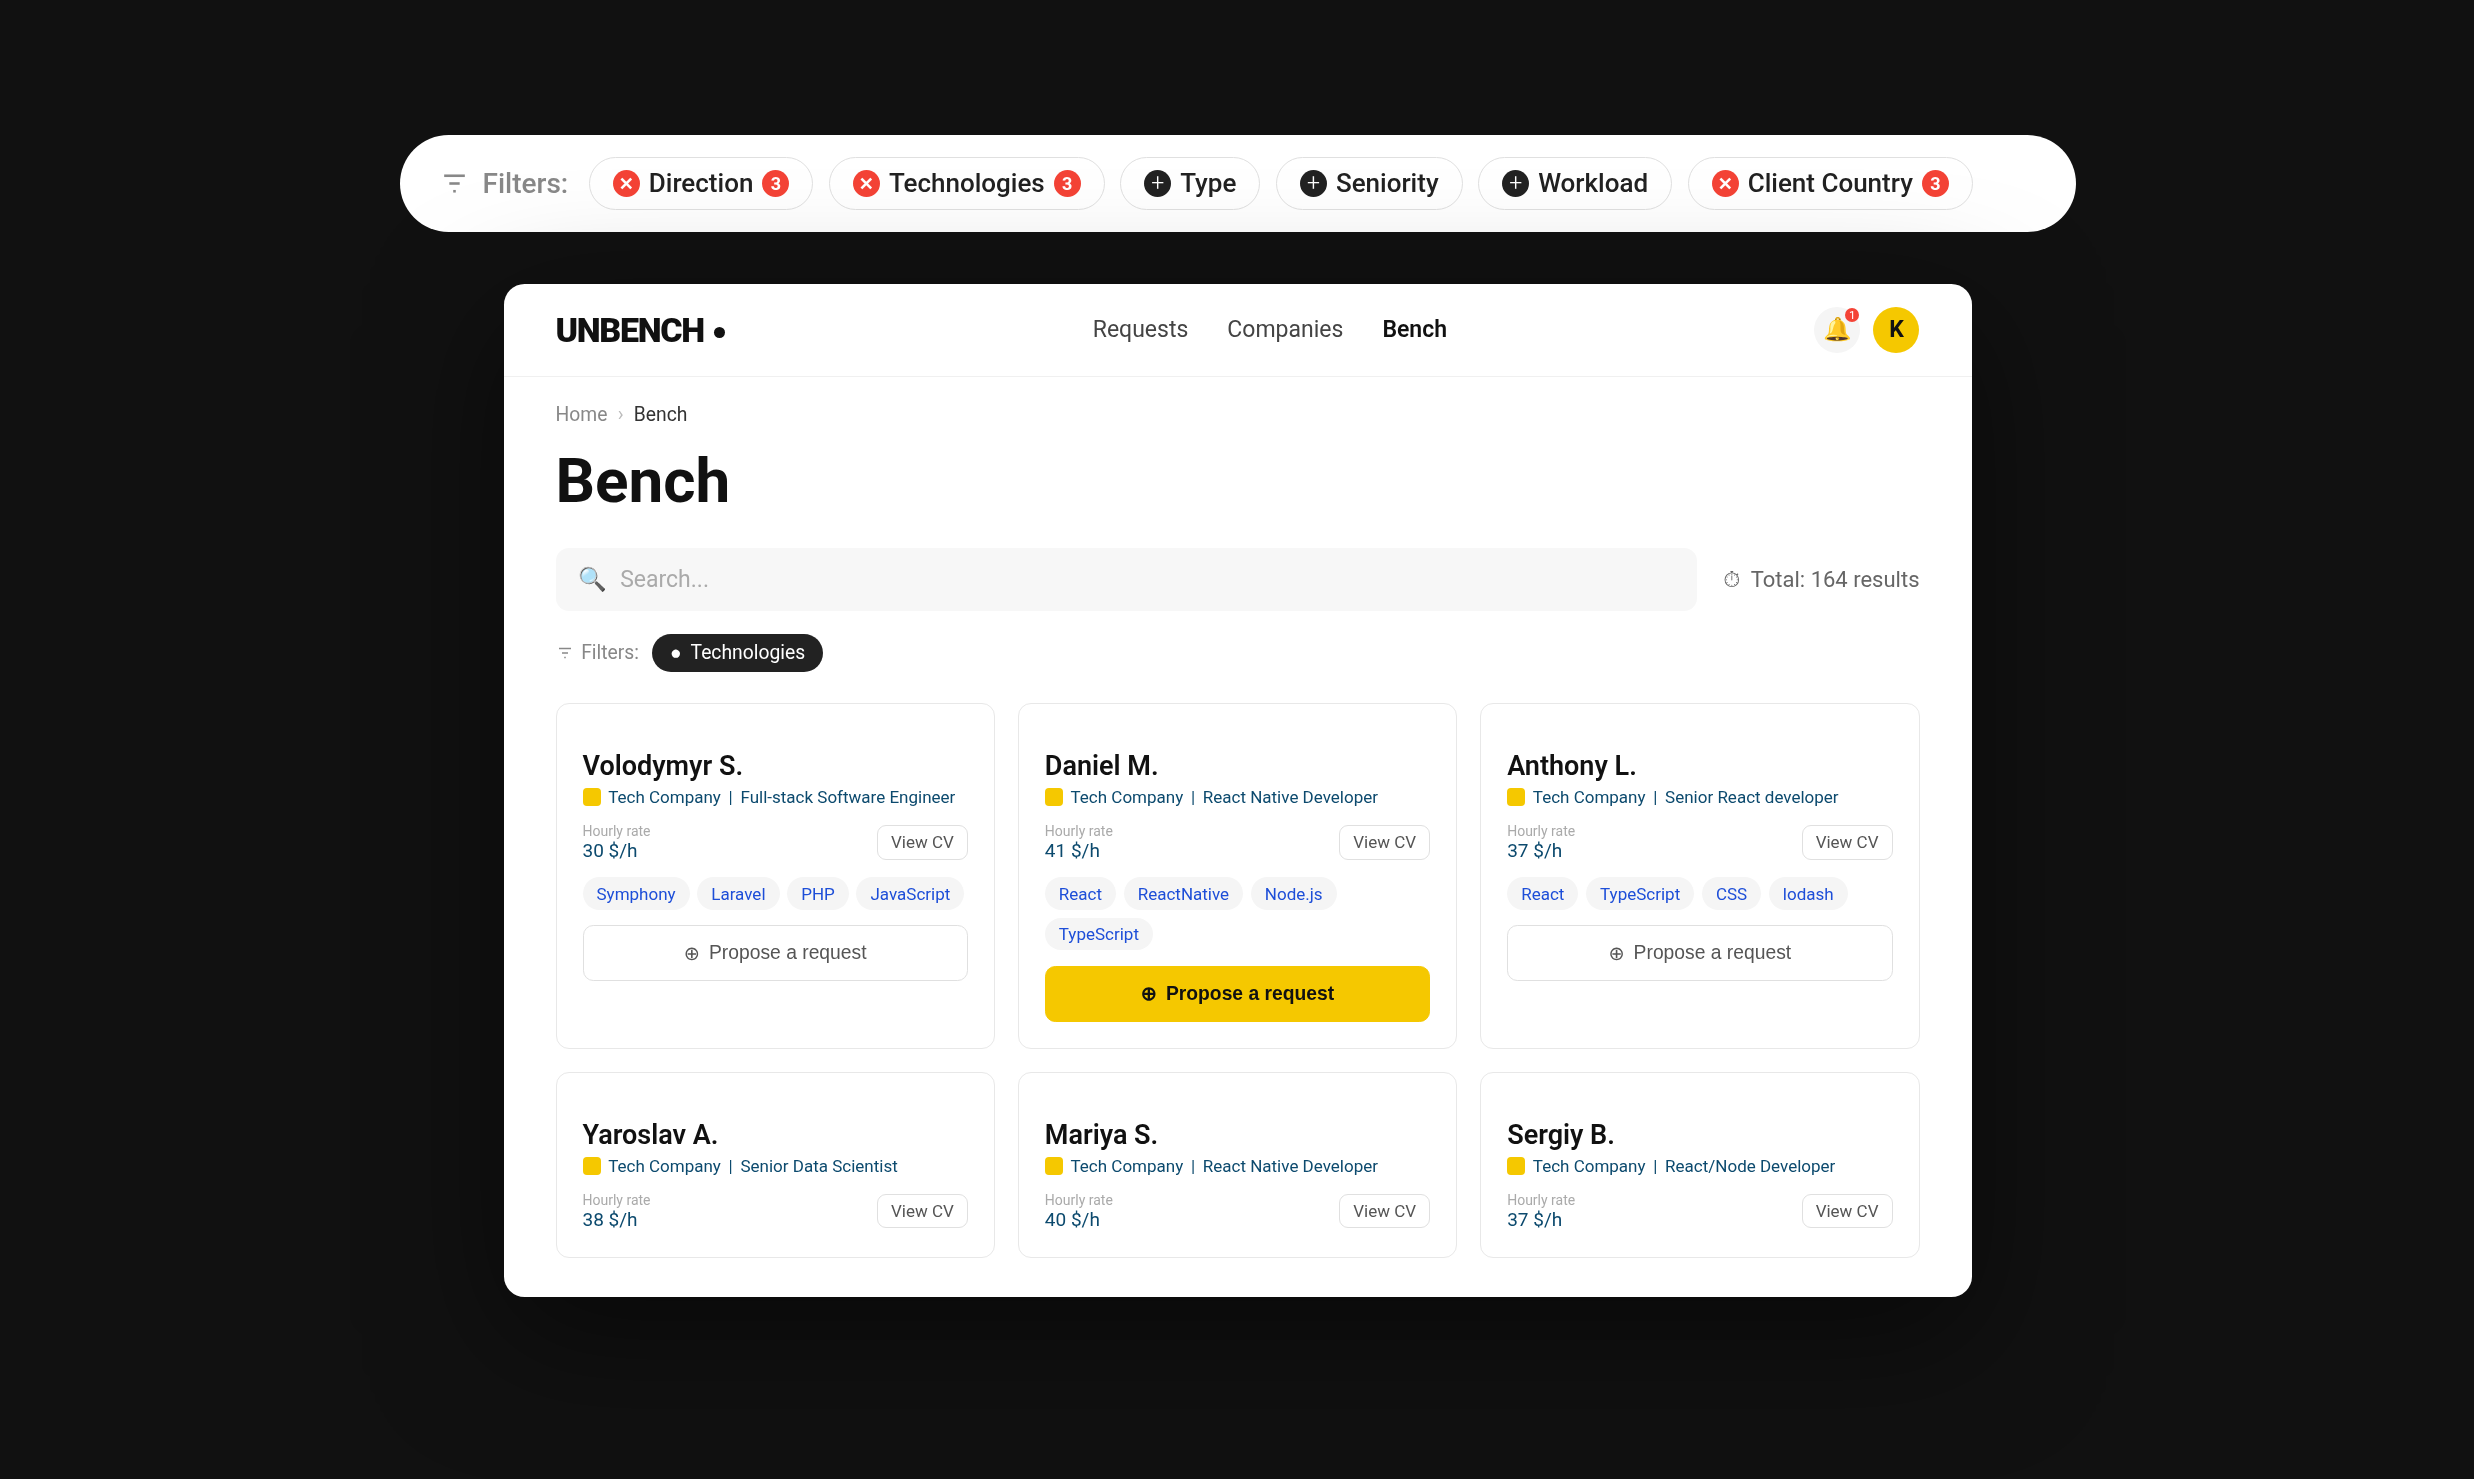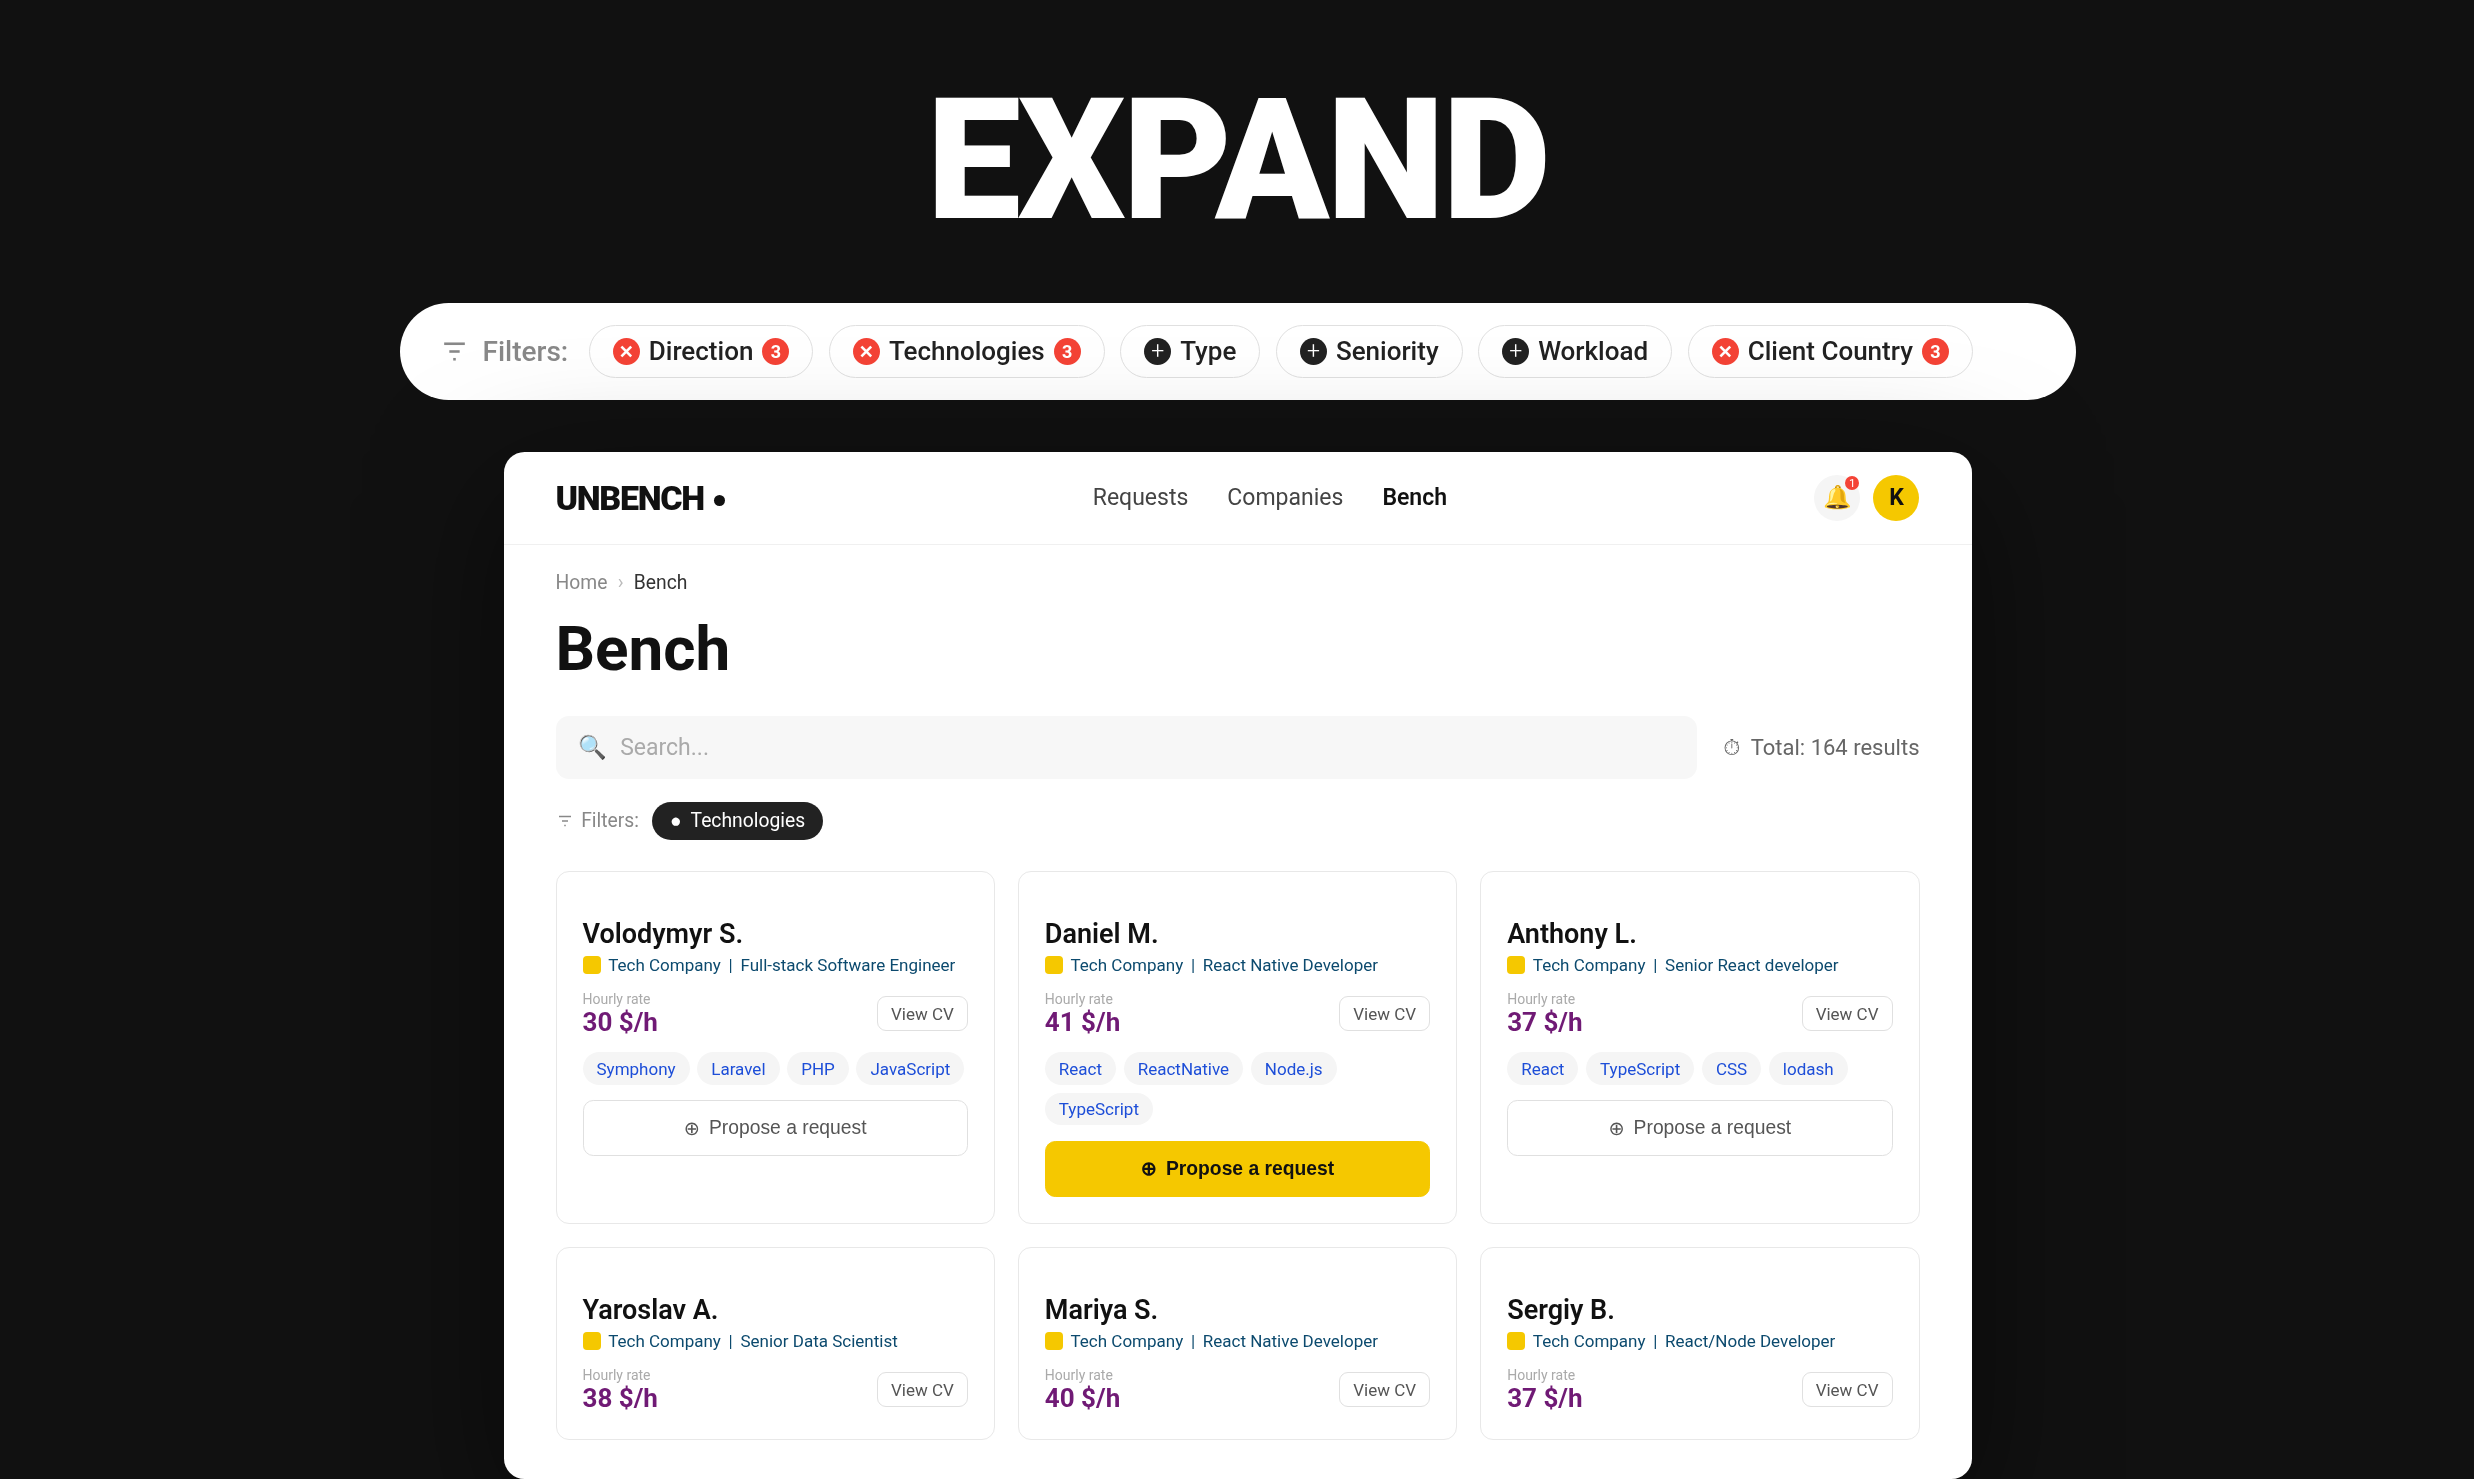--- a/index.html
+++ b/index.html
@@ -372,23 +372,23 @@
       align-items: center;
       justify-content: space-between;
     }
 
     .rate-label {
       font-size: 14px;
       color: #aaaaaa;
     }
 
     .rate-value {
-      font-size: 26px;
-      font-weight: 700;
-      color: #701a75;
+      font-size: 19px;
+      font-weight: 400;
+      color: #0c4a6e;
     }
 
     .view-cv-btn {
       font-size: 17px;
       color: #555555;
       border: 1px solid #e0e0e0;
       border-radius: 9px;
       padding: 6.4px 13px;
       cursor: pointer;
     }
@@ -426,21 +426,20 @@
       background: #f5c800;
       border-color: #f5c800;
       color: #111111;
       font-weight: 600;
     }
   </style>
 </head>
 <body>
 
 <div class="headline-section">
-  <div class="headline-expand">EXPAND</div>
 </div>
 
 <div class="filter-bar-container">
   <div class="filter-label">
     <svg class="filter-icon" viewBox="0 0 24 24" fill="none" stroke="currentColor" stroke-width="2">
       <line x1="4" y1="6" x2="20" y2="6"></line>
       <line x1="8" y1="12" x2="16" y2="12"></line>
       <line x1="11" y1="18" x2="13" y2="18"></line>
     </svg>
     <span>Filters:</span>

